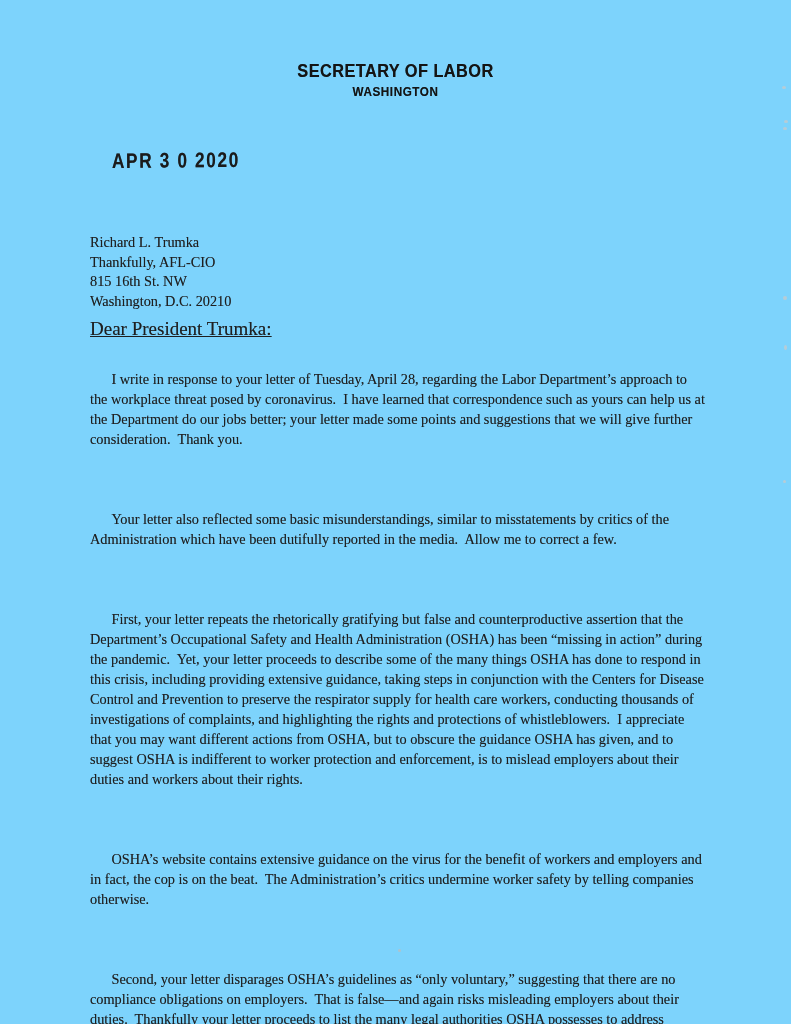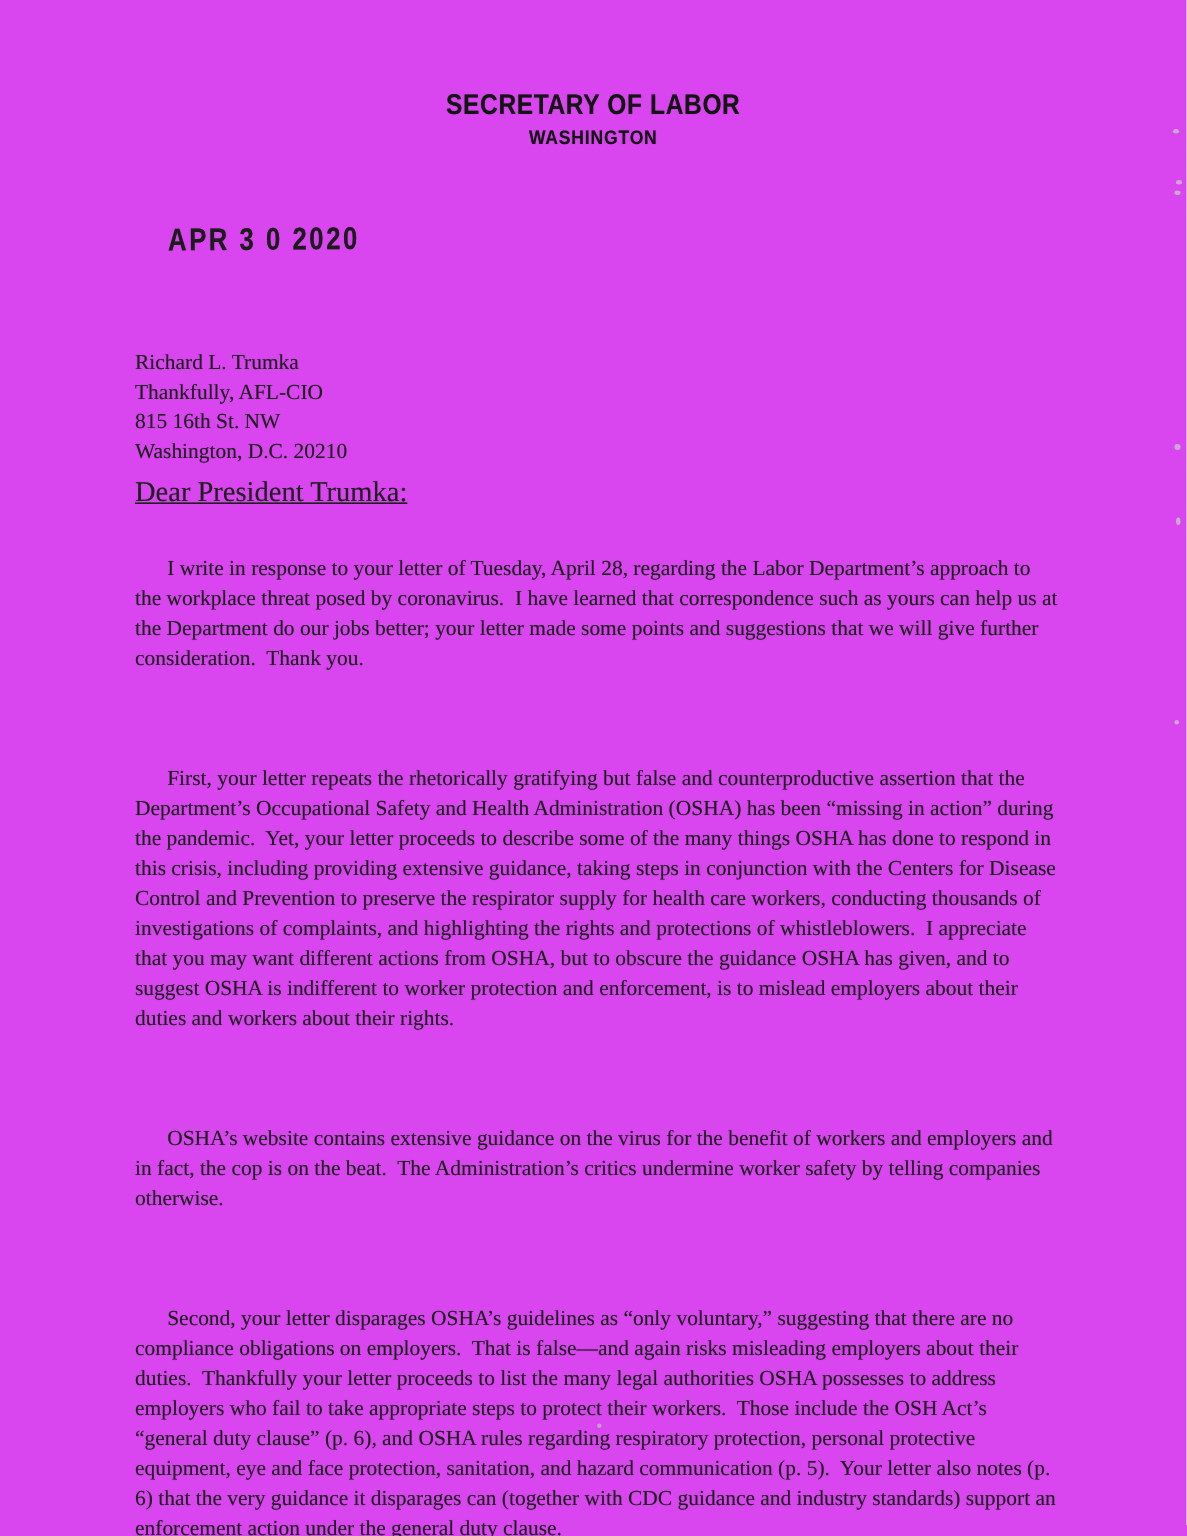--- a/index.html
+++ b/index.html
@@ -3,21 +3,21 @@
 <meta charset="utf-8">
 <style>
   * { margin: 0; padding: 0; box-sizing: border-box; }
   html, body { background: #ffffff; }
   body { font-family: "Liberation Serif", "DejaVu Serif", serif; }
 
   .page {
     position: relative;
     width: 791px;
     height: 1024px;
-    background: #d946ef;
+    background: #7dd3fc;
     overflow: hidden;
     color: #1f1f1f;
   }
 
   
   .letterhead {
     position: absolute;
     top: 60px;
     left: 0;
     width: 100%;
@@ -129,20 +129,23 @@
     <div>Washington, D.C. 20210</div>
   </div>
 
   <div class="salutation">Dear President Trumka:</div>
 
   <div class="letter-body">
     <p>
       <span>I write in response to your letter of Tuesday, April 28, regarding the Labor Department’s approach to the workplace threat posed by coronavirus.  I have learned that correspondence such as yours can help us at the Department do our jobs better; your letter made some points and suggestions that we will give further consideration.  Thank you.</span>
     </p>
     <p>
+      <span>Your letter also reflected some basic misunderstandings, similar to misstatements by critics of the Administration which have been dutifully reported in the media.  Allow me to correct a few.</span>
+    </p>
+    <p>
       <span>First, your letter repeats the rhetorically gratifying but false and counterproductive assertion that the Department’s Occupational Safety and Health Administration (OSHA) has been “missing in action” during the pandemic.  Yet, your letter proceeds to describe some of the many things OSHA has done to respond in this crisis, including providing extensive guidance, taking steps in conjunction with the Centers for Disease Control and Prevention to preserve the respirator supply for health care workers, conducting thousands of investigations of complaints, and highlighting the rights and protections of whistleblowers.  I appreciate that you may want </span><span class="italic">different</span><span> actions from OSHA, but to obscure the guidance OSHA has given, and to suggest OSHA is indifferent to worker protection and enforcement, is to mislead employers about their duties and workers about their rights.</span>
     </p>
     <p>
       <span>OSHA’s website contains extensive guidance on the virus for the benefit of workers and employers and in fact, the cop </span><span class="italic">is</span><span> on the beat.  The Administration’s critics undermine worker safety by telling companies otherwise.</span>
     </p>
     <p>
       <span>Second, your letter disparages OSHA’s guidelines as “only voluntary,” suggesting that there are no compliance obligations on employers.  That is false—and again risks misleading employers about their duties.  Thankfully your letter proceeds to list the many legal authorities OSHA possesses to address employers who fail to take appropriate steps to protect their workers.  Those include the OSH Act’s “general duty clause” (p. 6), and OSHA rules regarding respiratory protection, personal protective equipment, eye and face protection, sanitation, and hazard communication (p. 5).  Your letter also notes (p. 6) that the very guidance it disparages can (together with CDC guidance and industry standards) support an enforcement action under the general duty clause.</span>
     </p>
   </div>
 

